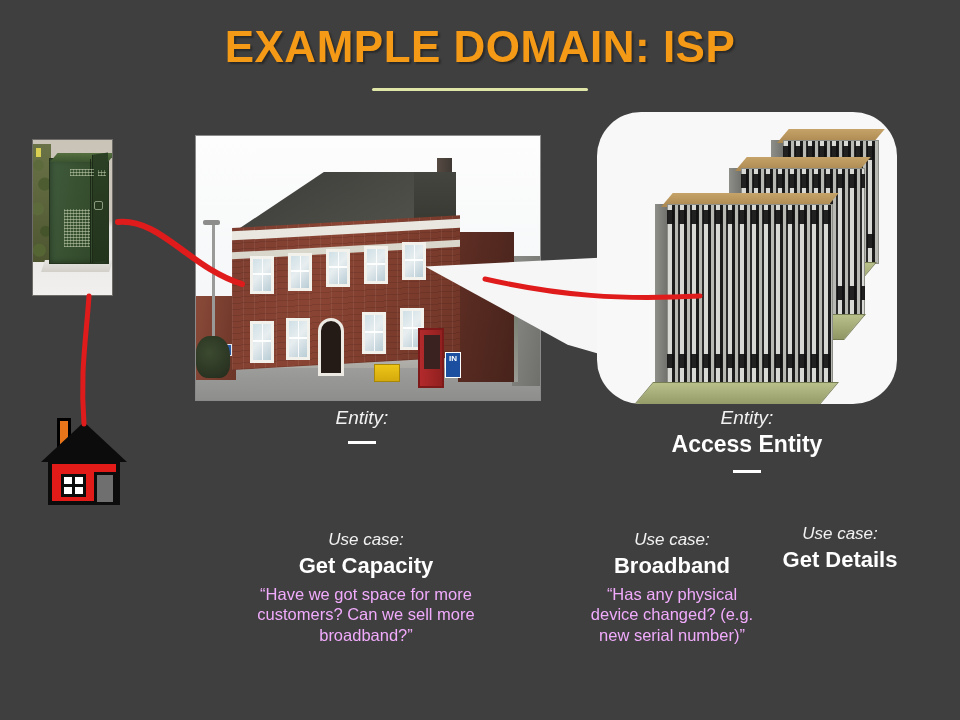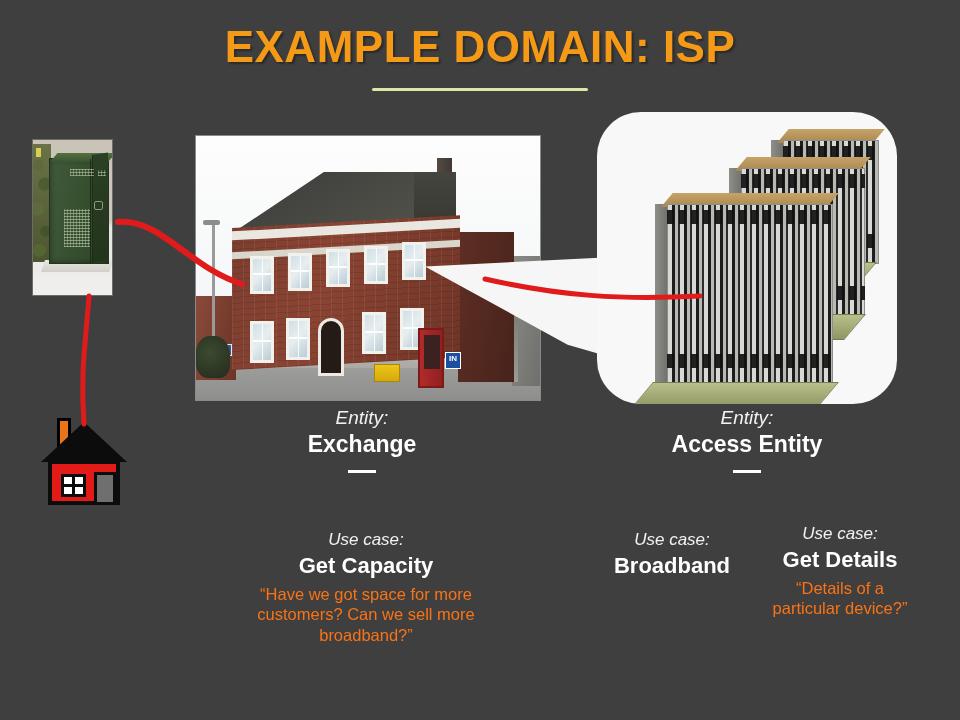--- a/index.html
+++ b/index.html
@@ -310,21 +310,21 @@
     display: block;
   }
   .bp-gritbin {
     position: absolute; left: 178px; top: 228px;
     width: 24px; height: 16px;
     background: linear-gradient(180deg,#edc617,#d4a90d);
     border: 1px solid #a98708;
   }
   .bp-sign {
     position: absolute; left: 249px; top: 216px;
-    width: 16px; height: 17px;
+    width: 16px; height: 26px;
     background: #1d4fa0;
     color: #fff;
     font-size: 8px;
     line-height: 11px;
     text-align: center;
     font-weight: bold;
     border: 1px solid #fff;
     box-sizing: border-box;
   }
   .bp-lamp {
@@ -484,21 +484,21 @@
   .uc-name {
     font-size: 22px;
     font-weight: bold;
     line-height: 1.3;
     margin-top: 1px;
   }
   .uc-quote {
     font-size: 16.5px;
     line-height: 1.26;
     margin-top: 3px;
-    color: #f97316;
+    color: #f0abfc;
   }
   #uc-capacity { left: 246px; top: 529px; width: 240px; }
   #uc-reconcile { left: 583px; top: 529px; width: 178px; }
   #uc-details   { left: 760px; top: 523px; width: 160px; }
 </style>
 </head>
 <body>
 
 <div class="slide">
 
@@ -599,40 +599,39 @@
   </div>
 
   <svg id="red-lines" viewBox="0 0 960 720">
     <path d="M 89 296 C 86 340, 80 372, 84 424" fill="none" stroke="#e01b1b" stroke-width="5" stroke-linecap="round"></path>
     <path d="M 118 222 C 160 218, 190 268, 242 284" fill="none" stroke="#e01b1b" stroke-width="6" stroke-linecap="round"></path>
     <path d="M 485 279 C 560 296, 620 300, 700 296" fill="none" stroke="#e01b1b" stroke-width="5" stroke-linecap="round"></path>
   </svg>
 
   <div class="entity-block" id="entity-exchange">
     <div class="kicker">Entity:</div>
-    <div class="entity-name">Exchange</div>
     <div class="divider-dash"></div>
   </div>
 
   <div class="entity-block" id="entity-bad">
     <div class="kicker">Entity:</div>
     <div class="entity-name">Access Entity</div>
     <div class="divider-dash"></div>
   </div>
 
   <div class="usecase-block" id="uc-capacity">
     <div class="uc-kicker">Use case:</div>
     <div class="uc-name">Get Capacity</div>
     <div class="uc-quote">“Have we got space for more customers? Can we sell more broadband?”</div>
   </div>
 
   <div class="usecase-block" id="uc-reconcile">
     <div class="uc-kicker">Use case:</div>
     <div class="uc-name">Broadband</div>
+    <div class="uc-quote">“Has any physical device changed? (e.g. new serial number)”</div>
   </div>
 
   <div class="usecase-block" id="uc-details">
     <div class="uc-kicker">Use case:</div>
     <div class="uc-name">Get Details</div>
-    <div class="uc-quote">“Details of a particular device?”</div>
   </div>
 
 </div>
 
 </body></html>

